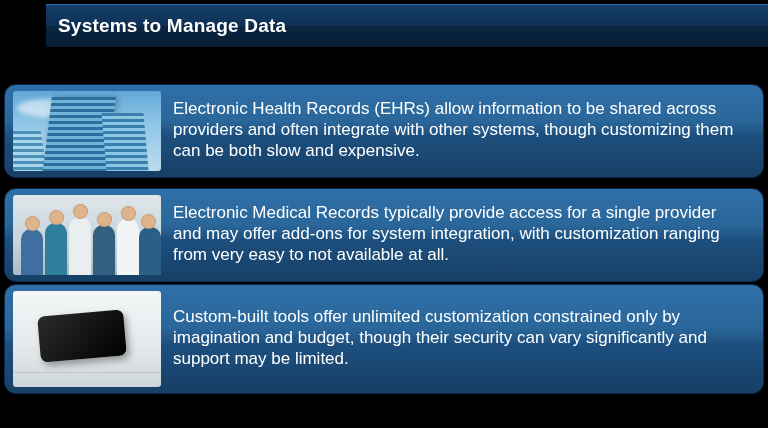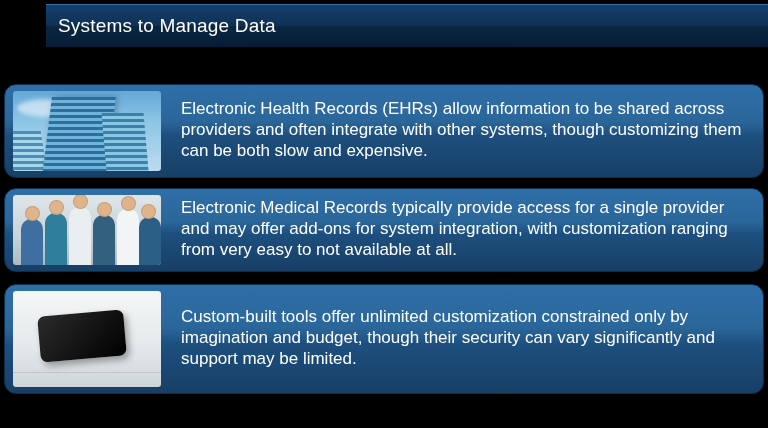--- a/index.html
+++ b/index.html
@@ -30,41 +30,41 @@
     height: 42px;
     background: linear-gradient(to bottom, #123a63 0%, #0d2d50 45%, #0a2murky 46%, #07203c 100%);
     background: linear-gradient(to bottom, #16406c 0%, #0e3054 50%, #0a2642 51%, #071d35 100%);
     border-top: 1px solid #2f6ea8;
     display: flex;
     align-items: center;
   }
   .title-text {
     color: #ffffff;
     font-size: 19px;
-    font-weight: 400;
+    font-weight: 700;
     padding-left: 12px;
     letter-spacing: 0.2px;
     white-space: nowrap;
   }
 
   
   .row {
     position: absolute;
     left: 4px;
     width: 760px;
     border-radius: 12px;
     box-sizing: border-box;
     border: 1px solid #0a2c4e;
     overflow: hidden;
     display: flex;
     align-items: stretch;
   }
   .row-1 { top: 84px;  height: 94px;
     background: linear-gradient(to bottom, #2f6fa8 0%, #2a6699 40%, #1d4f7e 55%, #173f66 100%); }
-  .row-2 { top: 188px; height: 84px;
+  .row-2 { top: 188px; height: 94px;
     background: linear-gradient(to bottom, #2f6fa8 0%, #2a6699 40%, #1d4f7e 55%, #173f66 100%); }
   .row-3 { top: 284px; height: 110px;
     background: linear-gradient(to bottom, #2f6fa8 0%, #2a6699 40%, #1d4f7e 55%, #173f66 100%); }
 
   .thumb {
     width: 148px;
     min-width: 148px;
     margin: 6px 0 6px 8px;
     border-radius: 3px;
     position: relative;
@@ -143,21 +143,20 @@
   }
 
   .row-text {
     flex: 1;
     color: #ffffff;
     font-size: 17px;
     line-height: 21px;
     padding: 4px 14px 8px 12px;
     display: flex;
     align-items: center;
-    margin-left: 8px;
   }
   .row-3 .row-text { font-size: 17px; }
 </style>
 </head>
 <body>
 
 <div class="slide">
 
   <div class="title-bar">
     <div class="title-text">Systems to Manage Data</div>

